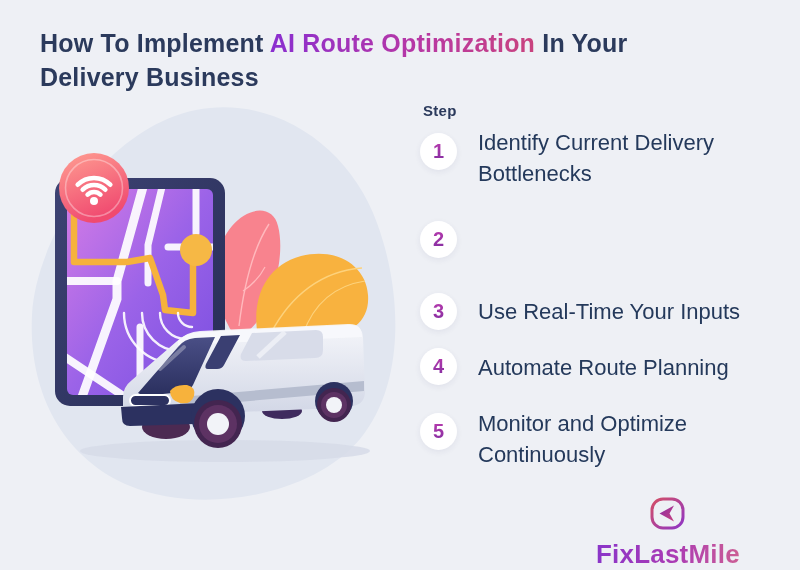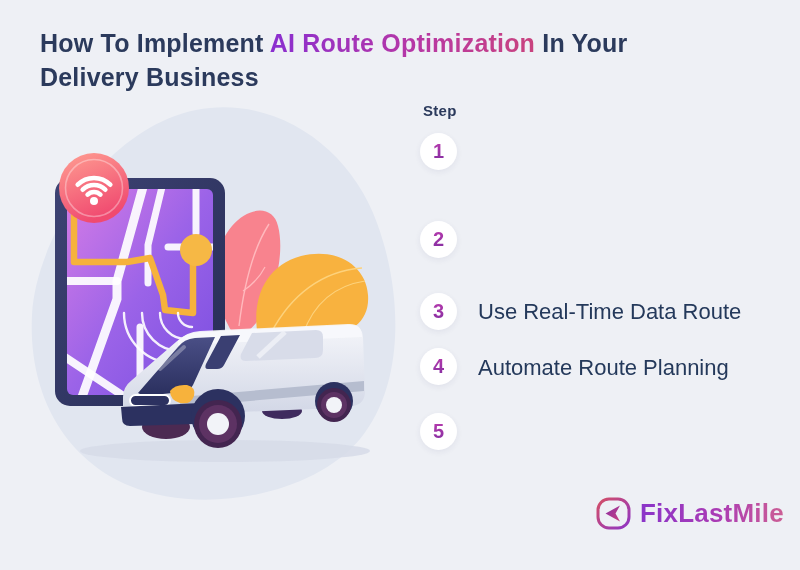--- a/index.html
+++ b/index.html
@@ -39,21 +39,21 @@
   }
   .step-text{
     position:absolute;left:478px;width:285px;
     font-size:22px;line-height:31px;font-weight:500;color:#24395b;
   }
   .c1{top:133px}.c2{top:221px}.c3{top:293px}.c4{top:348px}.c5{top:413px}
   .t1{top:127px}.t2{top:210px}.t3{top:296px}.t4{top:352px}.t5{top:408px}
   
   .logo{
     position:absolute;left:596px;top:497px;
-    display:flex;align-items:center;gap:9px;
+    display:flex;align-items:center;gap:9px;flex-direction:column;
   }
   .logo svg{display:block;}
   .logo .brand-text{
     font-size:26px;font-weight:700;letter-spacing:.2px;
     background:linear-gradient(90deg,#8a35c9 0%,#ab3bb4 55%,#cc5e94 100%);
     -webkit-background-clip:text;background-clip:text;color:transparent;
   }
   
   .illus{position:absolute;left:20px;top:95px;}
 </style>
@@ -184,38 +184,40 @@
         <circle cx="214" cy="88" r="8" fill="#f2f3f8"></circle>
       </g>
     </g>
   </svg>
 
   <div class="step-label">Step</div>
 
   <div class="step-circle c1">
       <span>1</span>
     </div>
+  <div class="step-text t1">Identify Current Delivery Bottlenecks</div>
 
   <div class="step-circle c2">
       <span>2</span>
     </div>
 
   <div class="step-circle c3">
       <span>3</span>
     </div>
-  <div class="step-text t3">Use Real-Time Data Route</div>
+  <div class="step-text t3">Use Real-Time Your Inputs</div>
 
   <div class="step-circle c4">
       <span>4</span>
     </div>
   <div class="step-text t4">Automate Route Planning</div>
 
   <div class="step-circle c5">
       <span>5</span>
     </div>
+  <div class="step-text t5">Monitor and Optimize Continuously</div>
 
   <div class="logo">
     <svg width="35" height="33" viewBox="0 0 35 33">
       <defs>
         <linearGradient id="lgRing" x1="0" y1="0" x2="1" y2="1">
           <stop offset="0" stop-color="#d44f66"></stop>
           <stop offset="1" stop-color="#8f35c6"></stop>
         </linearGradient>
         <linearGradient id="lgArrow" x1="0" y1="0" x2="1" y2="1">
           <stop offset="0" stop-color="#8a2fa8"></stop>

